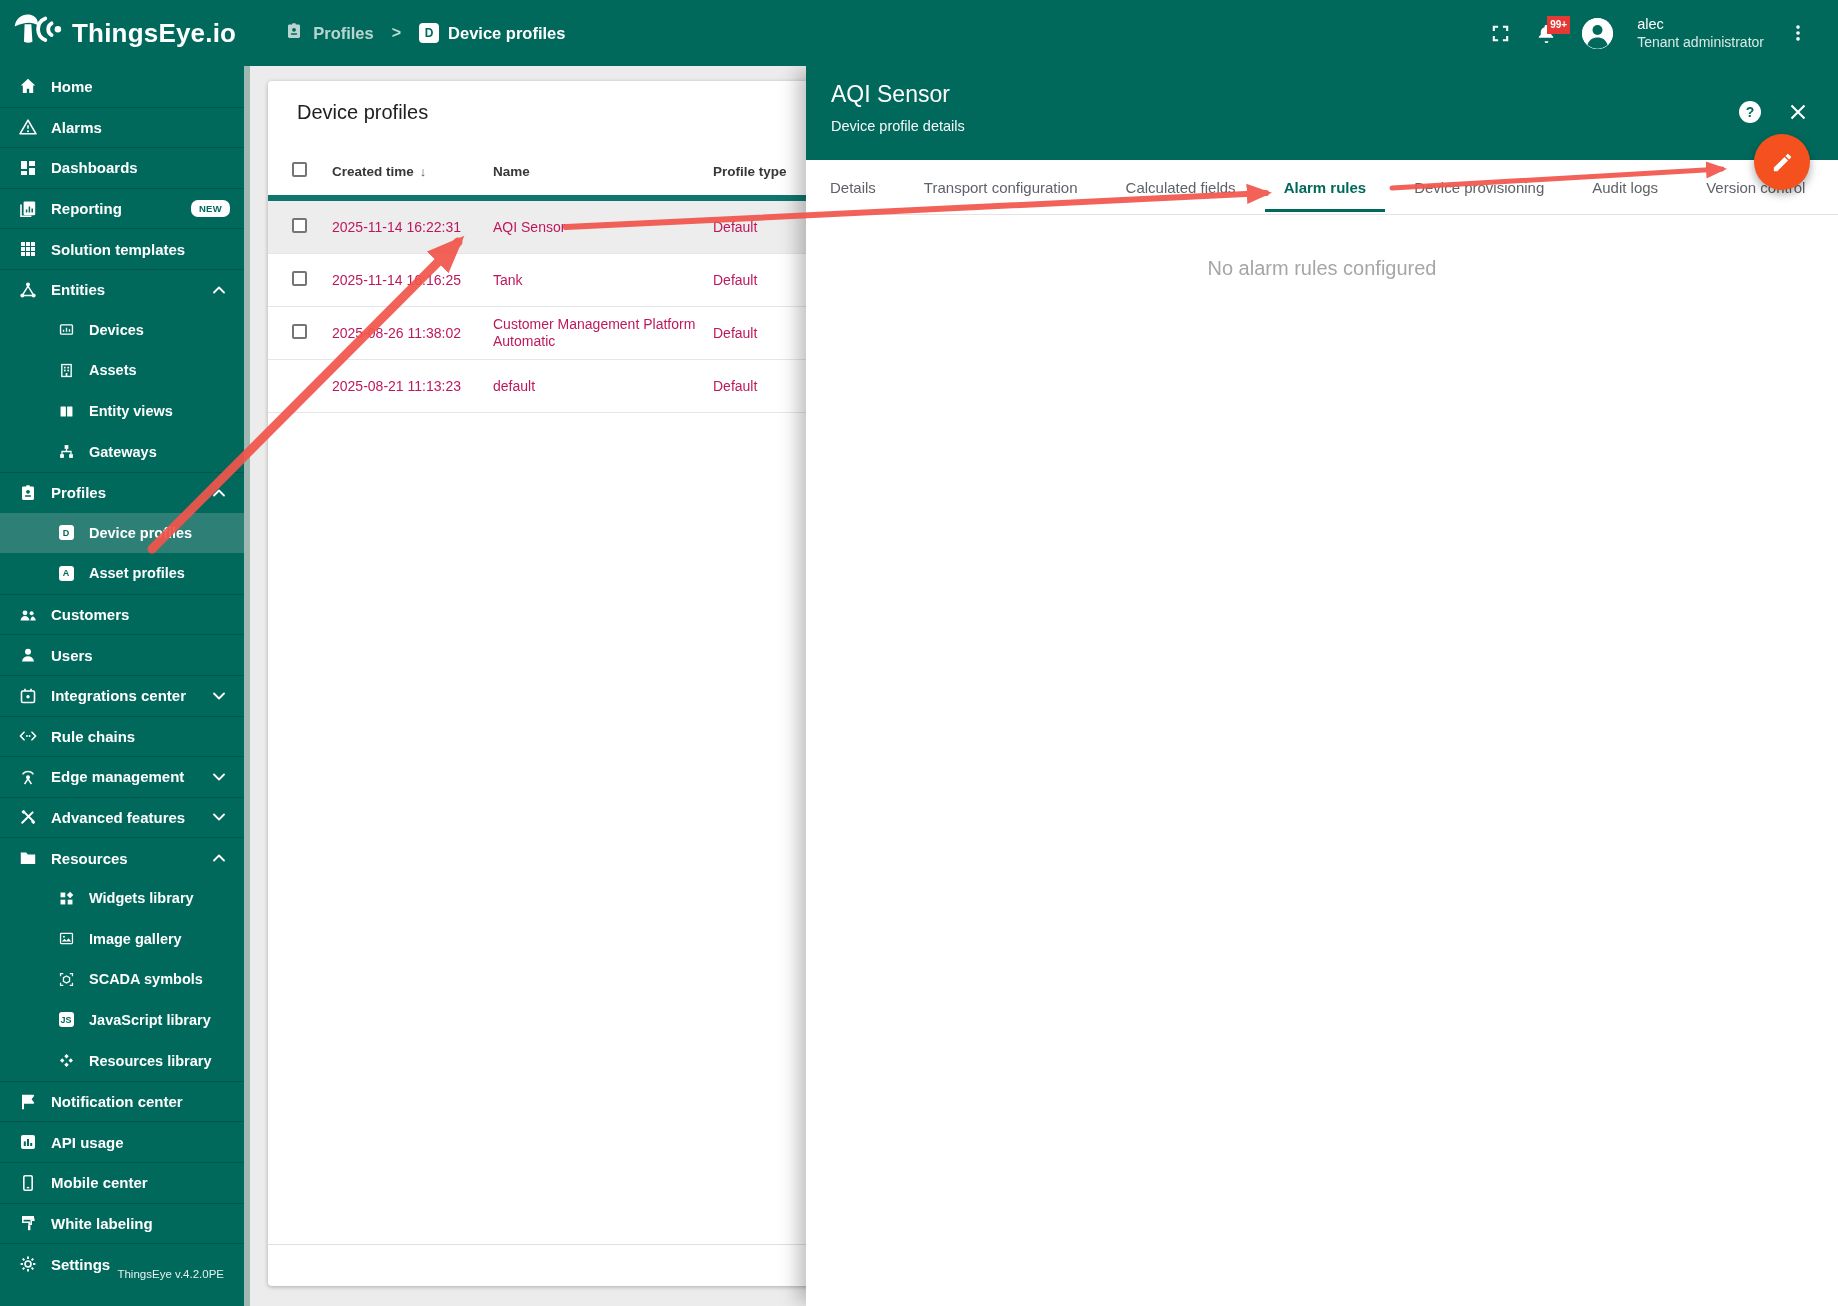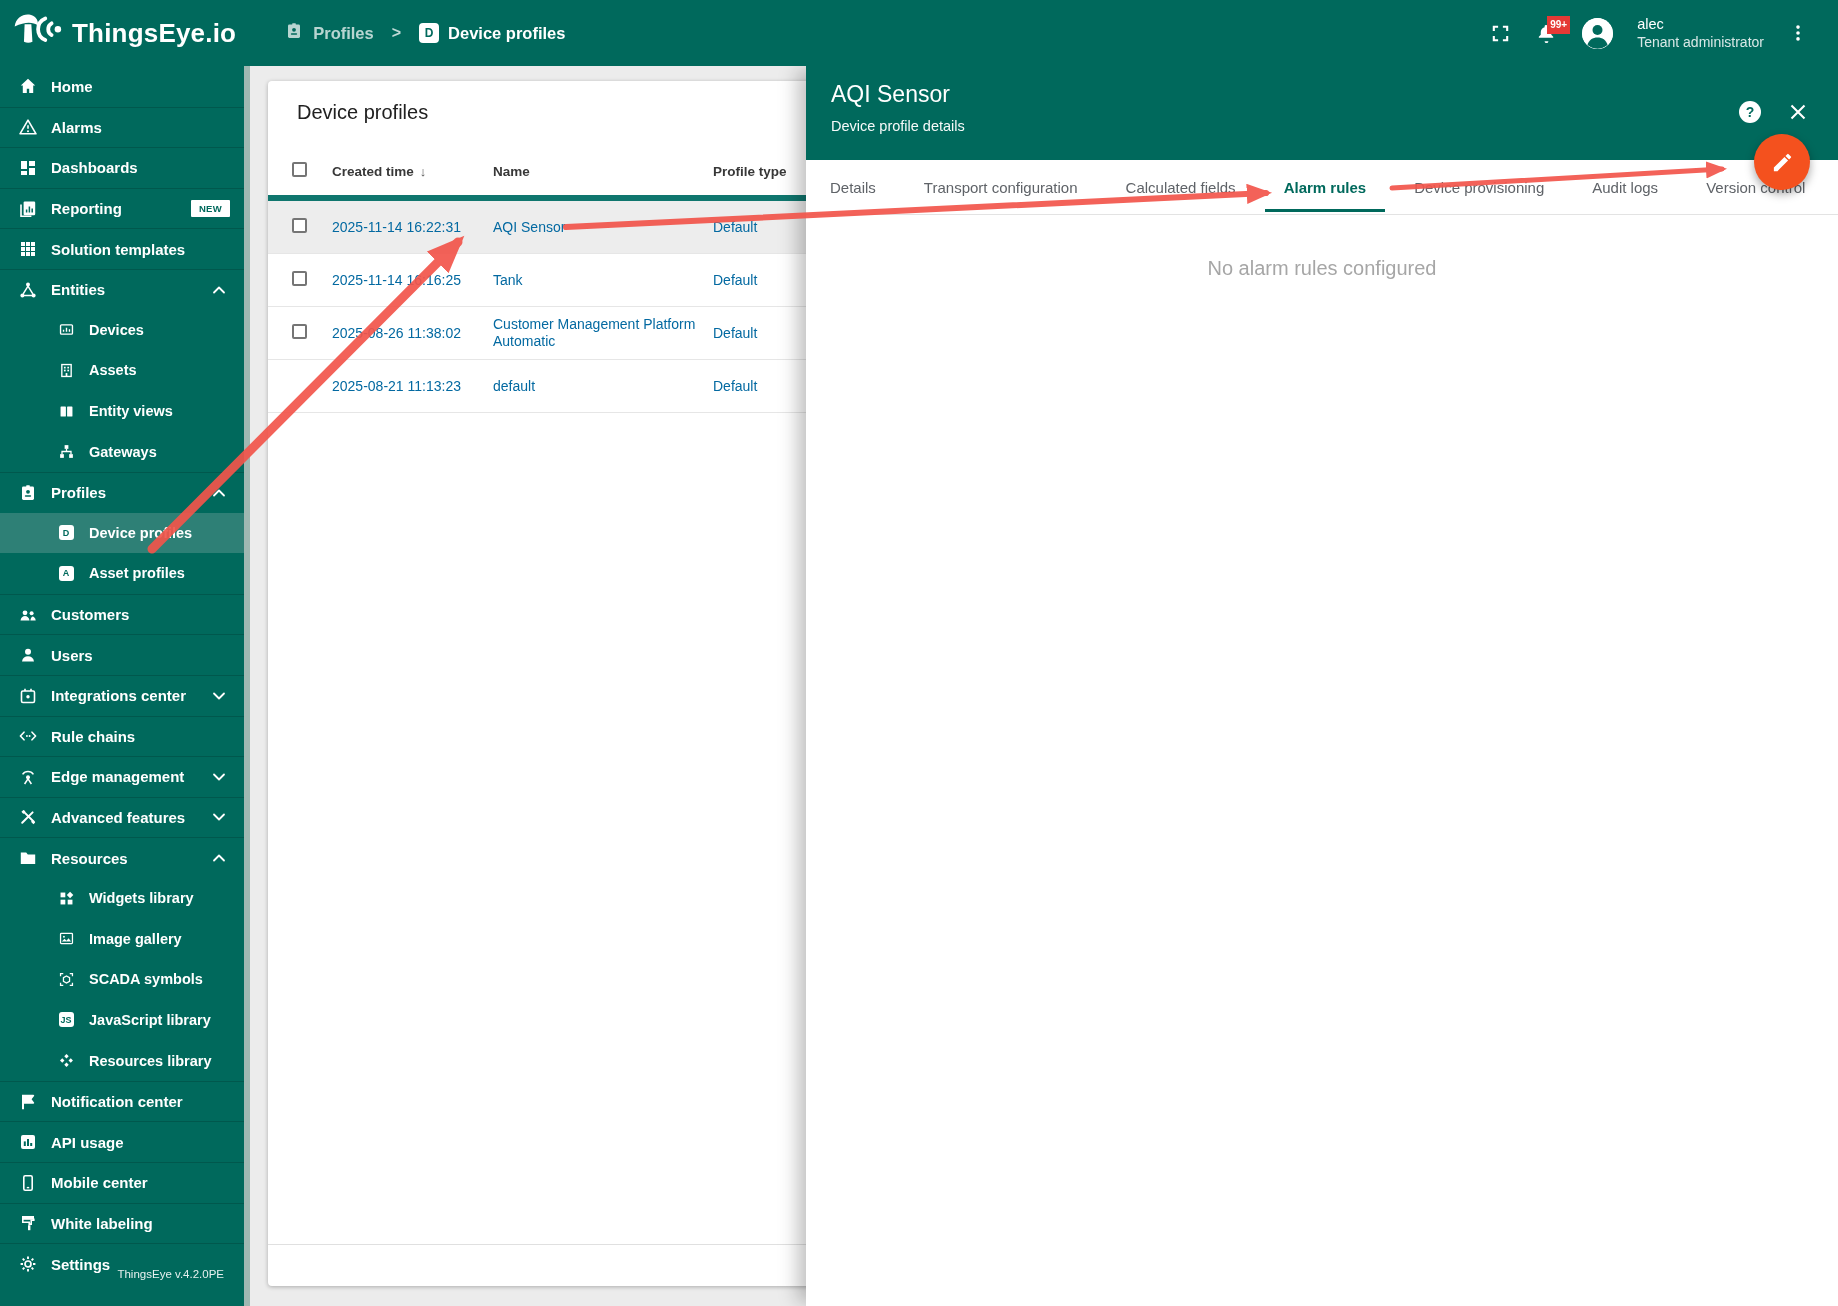--- a/index.html
+++ b/index.html
@@ -38,34 +38,34 @@
   .si.l0.first { border-top:none; }
   .si.l1 { padding-left:56px; border-top:none; }
   .si.selected { background:var(--teal-selected); }
   .si-icon { width:20px; height:20px; flex:none; display:flex; align-items:center; justify-content:center; }
   .si-icon svg { width:20px; height:20px; }
   .si.l1 .si-icon svg { width:17px; height:17px; }
   .si .letter-chip { width:15px; height:15px; font-size:9px; border-radius:3px; }
   .si-label { margin-left:13px; font-size:15px; font-weight:700; white-space:nowrap; }
   .si.l1 .si-label { font-size:14.5px; }
   .new-badge { margin-left:auto; margin-right:4px; background:#fff; color:var(--teal); font-size:9.5px;
-               font-weight:700; padding:3px 8px; border-radius:1px; letter-spacing:.3px; }
+               font-weight:700; padding:3px 8px; border-radius:7px; letter-spacing:.3px; }
   .chev { margin-left:auto; margin-right:8px; flex:none; display:flex; }
   .sidebar-version { position:absolute; left:0; right:16px; bottom:10px; text-align:right;
                      color:rgba(255,255,255,.9); font-size:11.5px; }
   .side-scroll { position:absolute; left:244px; top:66px; width:6px; bottom:0; background:#9fb8b2; z-index:6; }
 
   
   .content { position:absolute; left:250px; top:66px; right:0; bottom:0; background:#ececec; }
   .card { position:absolute; left:18px; top:15px; width:558px; height:1205px; background:#fff;
           border-radius:4px; box-shadow:0 1px 4px rgba(0,0,0,.28); }
   .card-title { padding:20px 0 0 29px; font-size:20px; font-weight:400; color:#212121; }
   .thead, .trow { display:grid; grid-template-columns:40px 161px 220px 1fr; padding-left:24px; align-items:center; }
   .thead { margin-top:23px; height:54px; border-bottom:6px solid #0f766e; font-size:13.5px; font-weight:700; color:#383838; }
-  .trow { height:53px; border-bottom:1px solid #e6e6e6; font-size:14px; color:#0369a1; cursor:pointer; }
+  .trow { height:53px; border-bottom:1px solid #e6e6e6; font-size:14px; color:#be185d; cursor:pointer; }
   .trow.selected { background:#ededed; }
   .cell-name { padding-right:14px; line-height:17px; }
   .cbx { width:15px; height:15px; border:2px solid #757575; border-radius:2px; background:#fff; display:inline-block; cursor:pointer; }
   .sort { margin-left:6px; font-size:13px; color:#555; }
   .hdr-created { display:flex; align-items:center; cursor:pointer; }
   .card-footer { position:absolute; left:0; right:0; bottom:0; height:42px; border-top:1px solid #e0e0e0; }
 
   
   .drawer { position:absolute; left:806px; top:66px; right:0; bottom:0; background:#fff; z-index:20;
             box-shadow:-12px 0 18px -4px rgba(0,0,0,.25); }

